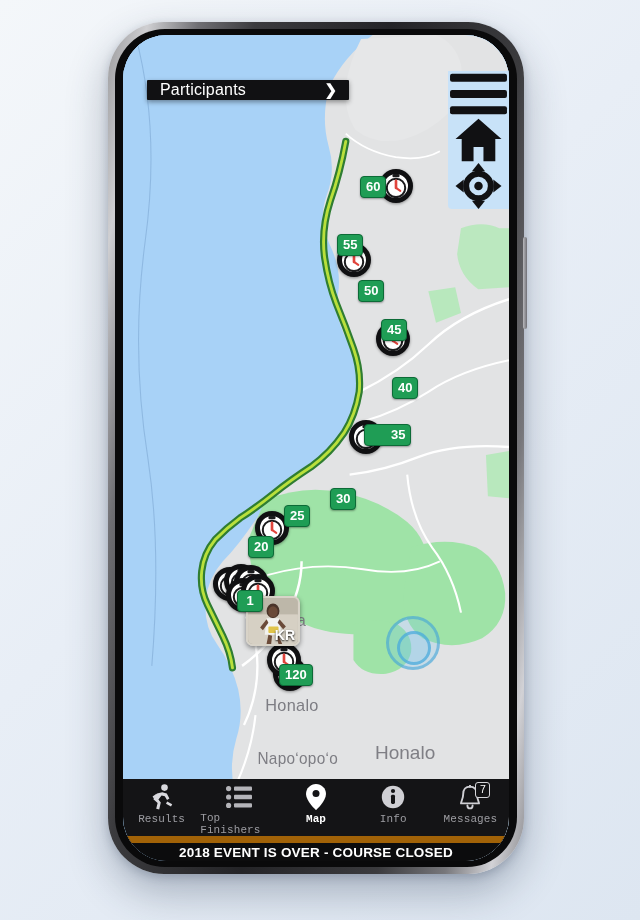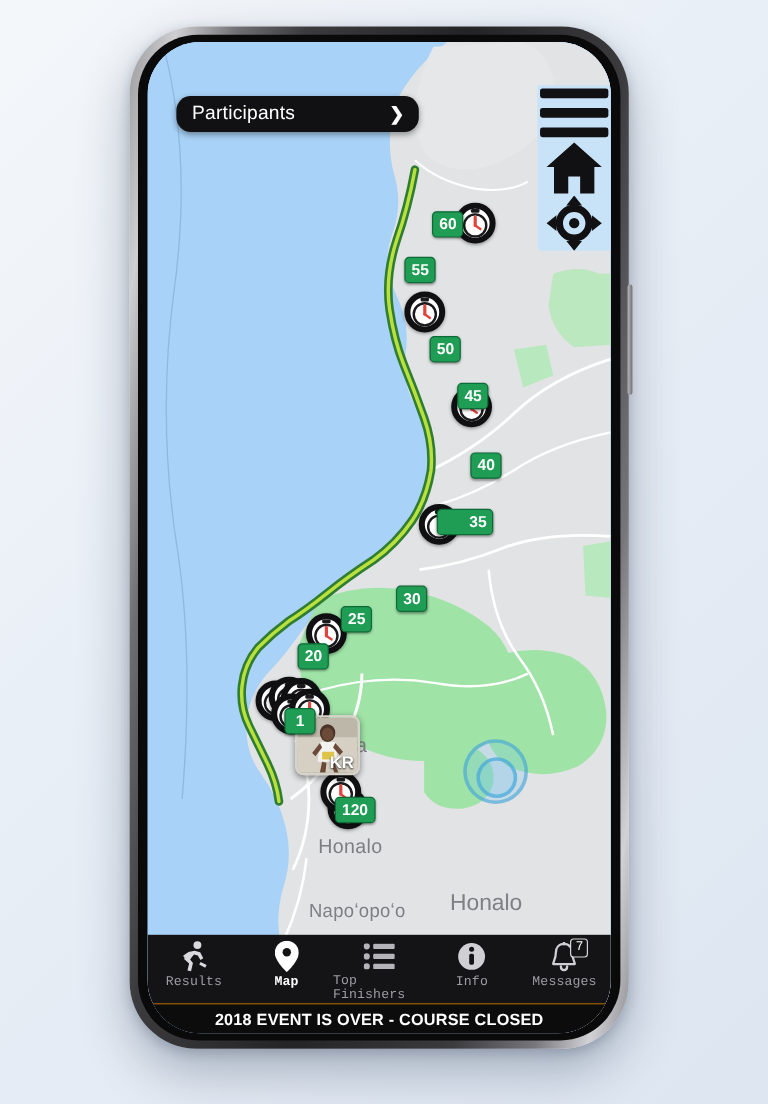--- a/index.html
+++ b/index.html
@@ -107,23 +107,23 @@
     position: absolute;
     border-radius: 50%;
     border: 3px solid rgba(60,160,215,.55);
     background: rgba(120,195,235,.25);
   }
 
   
   #participants-btn {
     position: absolute;
     left: 24px; top: 45px;
-    width: 202px; height: 30px;
+    width: 202px; height: 20px;
     background: #111113;
-    border-radius: 12px;
+    border-radius: 1px;
     display: flex;
     align-items: center;
     justify-content: space-between;
     padding: 0 12px 0 13px;
     box-shadow: 0 2px 5px rgba(0,0,0,.4);
     cursor: pointer;
   }
   #participants-btn .lbl {
     color: #ffffff;
     font-size: 16px;
@@ -187,21 +187,21 @@
     border-radius: 3px;
     color: #ffffff;
     font-size: 10.5px;
     line-height: 13px;
     text-align: center;
     padding: 0 2px;
     background: #141416;
   }
   #status-bar {
     height: 25px;
-    border-top: 1px solid #a16207;
+    border-top: 7px solid #a16207;
     display: flex;
     align-items: center;
     justify-content: center;
     color: #ffffff;
     font-size: 13.5px;
     font-weight: 700;
     letter-spacing: .2px;
     background: #0c0c0d;
   }
 </style>
@@ -399,21 +399,21 @@
             <rect x="22" y="31" width="11" height="7" rx="1" fill="#e0c44a"></rect>
 
             <path d="M 22 40 L 20 50 L 25 50 L 26 41 Z" fill="#6b4a38"></path>
             <path d="M 30 40 L 33 50 L 37 50 L 33 41 Z" fill="#6b4a38"></path>
           </svg>
           <span class="runner-initials">KR</span>
         </div>
 
         <div id="chip-layer">
             <div class="mile-chip" style="left: 237px; top: 141px;">60</div>
-            <div class="mile-chip" style="left: 214px; top: 179px;">55</div>
+            <div class="mile-chip" style="left: 214px; top: 199px;">55</div>
             <div class="mile-chip" style="left: 235px; top: 245px;">50</div>
             <div class="mile-chip" style="left: 258px; top: 284px;">45</div>
             <div class="mile-chip" style="left: 269px; top: 342px;">40</div>
             <div class="mile-chip" style="left: 241px; top: 389px; padding-left: 26px;">35</div>
             <div class="mile-chip" style="left: 207px; top: 453px;">30</div>
             <div class="mile-chip" style="left: 161px; top: 470px;">25</div>
             <div class="mile-chip" style="left: 125px; top: 501px;">20</div>
             <div class="mile-chip" style="left: 114px; top: 555px;">1</div>
             <div class="mile-chip" style="left: 156px; top: 629px;">120</div>
           </div>
@@ -455,42 +455,42 @@
               <div class="nav-ico">
                 <svg width="24" height="26" viewBox="0 0 24 26">
                   <circle cx="14.5" cy="3.6" r="3.3" fill="#d9d9de"></circle>
                   <path d="M12.2 8.2 L16.8 9.6 L19.4 14.6 L17 16 L14.8 12.2 L11.6 11.4 L8.4 15.6 L10.8 18.4 L9.2 25.4 L6.2 24.8 L7.6 19 L3.4 15.2 L7 9.4 Z" fill="#d9d9de"></path>
                   <path d="M2.6 12.4 L6.4 9.8 L7.6 11.8 L3.8 14.4 Z" fill="#d9d9de"></path>
                   <path d="M17.2 17.6 L22.2 20.2 L21 22.4 L16 19.8 Z" fill="#d9d9de"></path>
                 </svg>
               </div>
               <div class="nav-label">Results</div>
             </div>
-            <div class="nav-item active">
-              <div class="nav-ico">
-                <svg width="20" height="26" viewBox="0 0 20 26">
-                  <path d="M10 0 C4.5 0 0 4.4 0 9.9 C0 17 10 26 10 26 C10 26 20 17 20 9.9 C20 4.4 15.5 0 10 0 Z" fill="#ffffff"></path>
-                  <circle cx="10" cy="9.6" r="3.5" fill="#141416"></circle>
-                </svg>
-              </div>
-              <div class="nav-label">Map</div>
-            </div>
             <div class="nav-item">
               <div class="nav-ico">
                 <svg width="26" height="22" viewBox="0 0 26 22">
                   <circle cx="2.6" cy="2.6" r="2.6" fill="#b4b4b9"></circle>
                   <rect x="8" y="0.4" width="18" height="4.4" rx="1" fill="#b4b4b9"></rect>
                   <circle cx="2.6" cy="11" r="2.6" fill="#b4b4b9"></circle>
                   <rect x="8" y="8.8" width="18" height="4.4" rx="1" fill="#b4b4b9"></rect>
                   <circle cx="2.6" cy="19.4" r="2.6" fill="#b4b4b9"></circle>
                   <rect x="8" y="17.2" width="18" height="4.4" rx="1" fill="#b4b4b9"></rect>
                 </svg>
               </div>
               <div class="nav-label">Top Finishers</div>
             </div>
+            <div class="nav-item active">
+              <div class="nav-ico">
+                <svg width="20" height="26" viewBox="0 0 20 26">
+                  <path d="M10 0 C4.5 0 0 4.4 0 9.9 C0 17 10 26 10 26 C10 26 20 17 20 9.9 C20 4.4 15.5 0 10 0 Z" fill="#ffffff"></path>
+                  <circle cx="10" cy="9.6" r="3.5" fill="#141416"></circle>
+                </svg>
+              </div>
+              <div class="nav-label">Map</div>
+            </div>
             <div class="nav-item">
               <div class="nav-ico">
                 <svg width="24" height="24" viewBox="0 0 24 24">
                   <circle cx="12" cy="12" r="11.2" fill="#cfcfd4"></circle>
                   <circle cx="12" cy="6" r="2.1" fill="#141416"></circle>
                   <rect x="10" y="9.8" width="4" height="9.2" rx="1.4" fill="#141416"></rect>
                 </svg>
               </div>
               <div class="nav-label">Info</div>
             </div>

